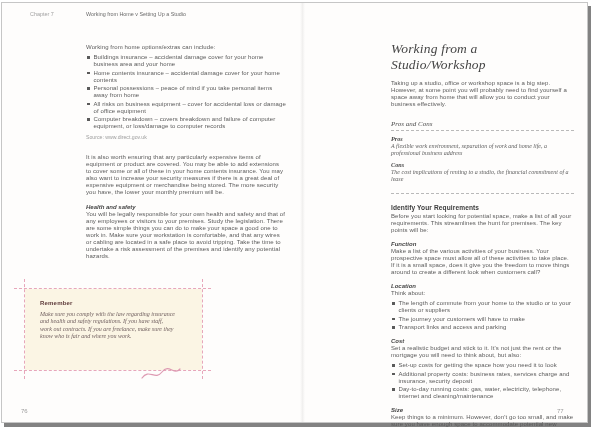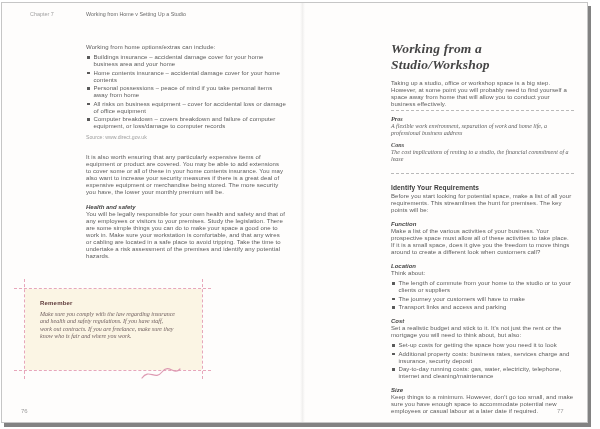--- a/index.html
+++ b/index.html
@@ -24,21 +24,21 @@
   .t{font-size:6px;line-height:7px;color:#5a5a5a;letter-spacing:.1px;}
   .small{font-size:5.2px;color:#9c9c9c;}
   .col-left{position:absolute;left:84px;top:41px;width:200px;}
   .col-right{position:absolute;left:389px;top:38px;width:183px;}
   .bullets{margin-top:3px;}
   .bullet{display:flex;margin-bottom:1.5px;}
   .bullet .sq{flex:none;width:2.5px;height:2.5px;background:#5a5a5a;margin:2px 4px 0 1px;}
   .h-sans-bold-italic{font-size:6px;font-weight:bold;font-style:italic;color:#454545;margin:7px 0 1px 0;}
   .h-sans-bold{font-size:6.6px;font-weight:bold;color:#3b3b3b;margin:0 0 2px 0;letter-spacing:.1px;}
   .page-title{
-    font-family:"Liberation Serif",serif;font-style:italic;font-weight:700;
+    font-family:"Liberation Serif",serif;font-style:italic;font-weight:400;
     font-size:13.5px;color:#454545;letter-spacing:.2px;margin:0 0 7px 0;
   }
   .sec-head-italic{font-family:"Liberation Serif",serif;font-style:italic;font-size:7px;color:#4e4e4e;margin:12px 0 2px 0;}
   .rule-dashed{border-top:1px dashed #b9b9b9;height:0;margin:2px 0 4px 0;}
   .pc-label{font-family:"Liberation Serif",serif;font-style:italic;font-weight:bold;font-size:6.2px;color:#474747;margin:4px 0 1px 0;}
   .pc-text{font-family:"Liberation Serif",serif;font-style:italic;font-size:6px;line-height:7px;color:#616161;}
   
   .note-box{position:absolute;left:23px;top:286px;width:177px;height:81px;background:#fbf5e4;}
   .cm{position:absolute;}
   .cm-h{height:0;border-top:1px dashed #e7a6ba;}
@@ -101,20 +101,21 @@
   <div class="note-head">Remember</div>
   <div class="note-body">Make sure you comply with the law regarding insurance and health and safety regulations. If you have staff, work out contracts. If you are freelance, make sure they know who is fair and where you work.</div>
   <svg class="squiggle" width="42" height="18" viewBox="0 0 42 18">
     <path d="M2,13 C9,3 15,16 22,7 S34,11 40,4" fill="none" stroke="#dd9ab2" stroke-width="1.2" stroke-linecap="round"></path>
   </svg>
 
   <div class="col-right">
     <div class="page-title">Working from a Studio/Workshop</div>
     <div class="t">Taking up a studio, office or workshop space is a big step. However, at some point you will probably need to find yourself a space away from home that will allow you to conduct your business effectively.</div>
 
+    <div class="sec-head-italic">Pros and Cons</div>
     <div class="rule-dashed"></div>
 
     <div class="pc-label">Pros</div>
     <div class="pc-text">A flexible work environment, separation of work and home life, a professional business address</div>
     <div class="pc-label">Cons</div>
     <div class="pc-text">The cost implications of renting to a studio, the financial commitment of a lease</div>
 
     <div class="rule-dashed" style="margin-top:10px;margin-bottom:10px;"></div>
 
     <div class="h-sans-bold">Identify Your Requirements</div>

